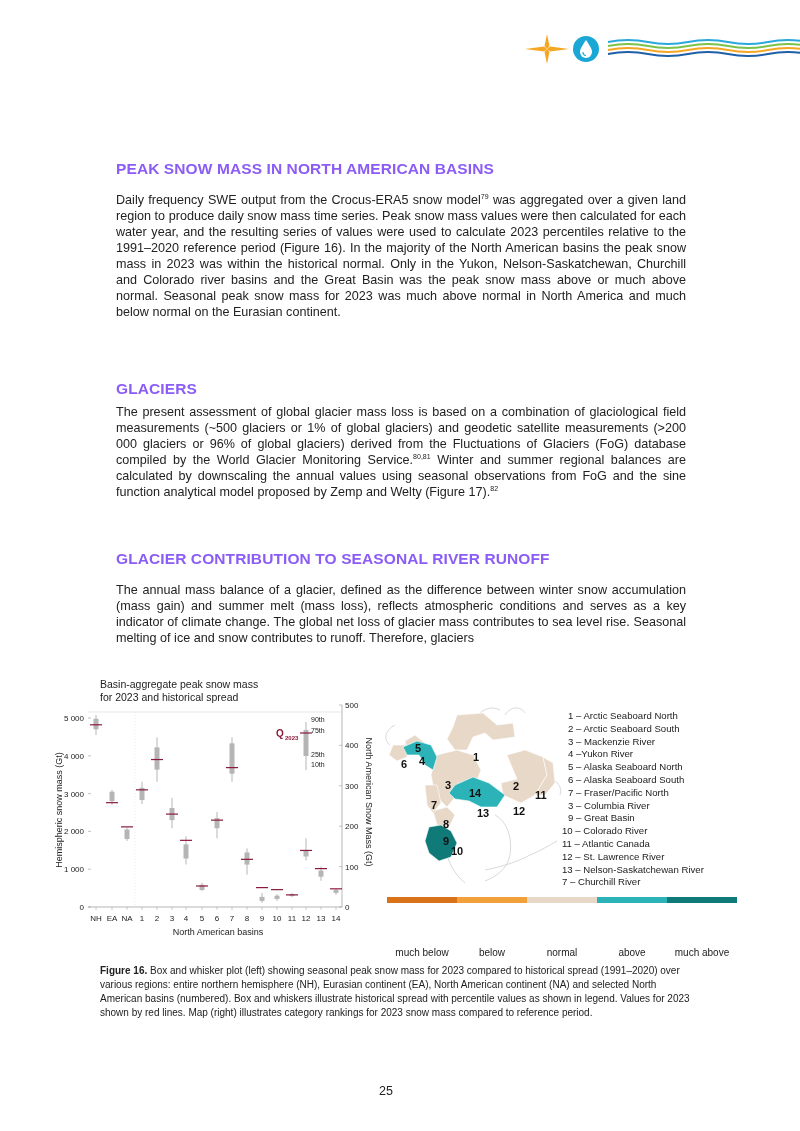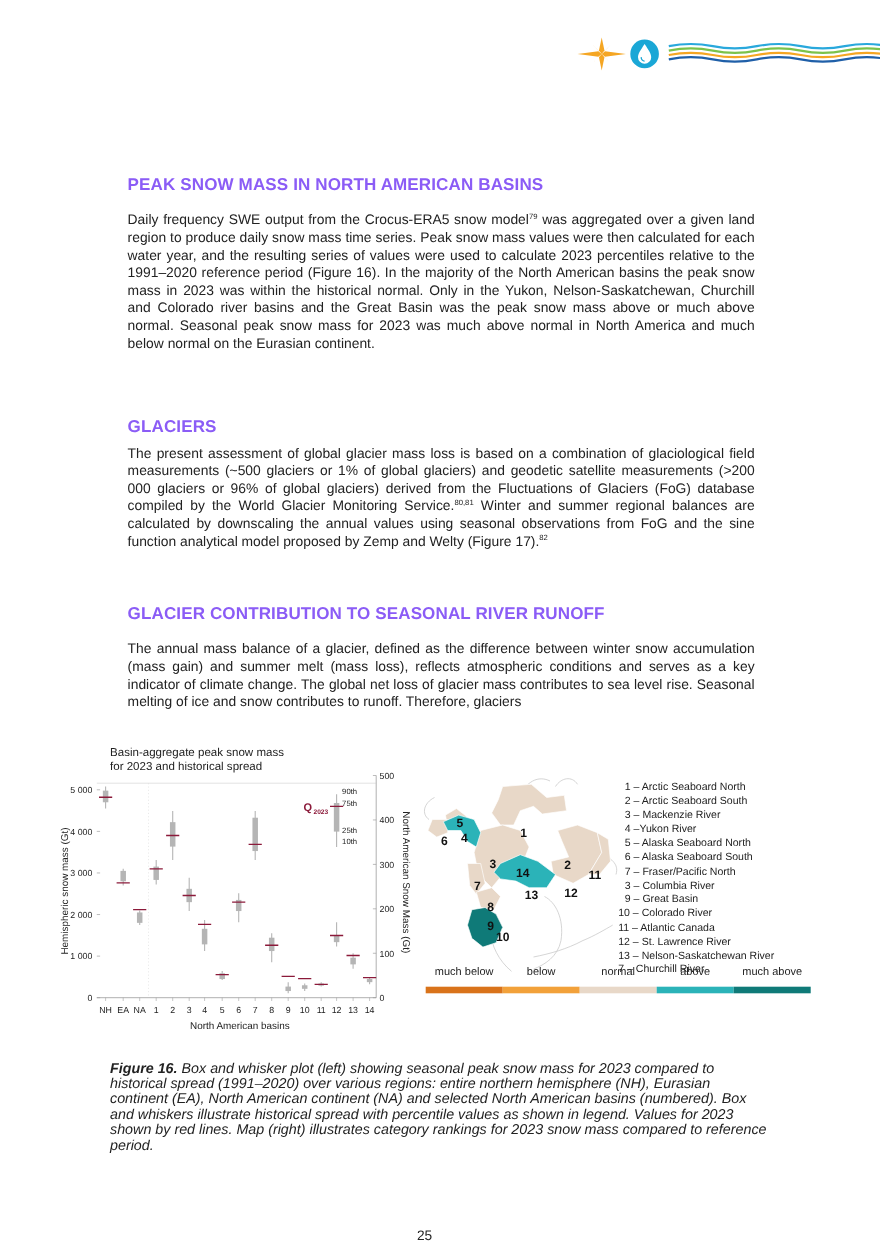--- a/index.html
+++ b/index.html
@@ -8,25 +8,25 @@
   h2 { position: absolute; left: 116px; margin: 0; font-family: "Liberation Sans", sans-serif; font-size: 15.5px; font-weight: bold; letter-spacing: 0.1px; color: #8b5cf6; }
   .para { position: absolute; left: 116px; width: 570px; margin: 0; font-size: 12.6px; line-height: 16px; text-align: justify; color: #222; }
   .para sup { font-size: 7px; vertical-align: 5px; line-height: 0; }
   .chart-title { position: absolute; left: 100px; top: 678px; width: 240px; text-align: left; font-size: 10.5px; line-height: 13px; color: #222; }
   .axis-label { font-size: 9px; fill: #222; font-family: "Liberation Sans", sans-serif; }
   .tick-label { font-size: 8px; fill: #222; font-family: "Liberation Sans", sans-serif; }
   .legend-list { position: absolute; left: 568px; top: 710px; font-size: 9.6px; line-height: 12.8px; color: #222; }
   .legend-list div { white-space: nowrap; }
   .cat-bar { position: absolute; left: 387px; top: 897px; width: 350px; height: 6px; display: flex; }
   .cat-bar div { flex: 1; height: 6px; }
-  .cat-labels { position: absolute; left: 387px; top: 878px; width: 350px; display: flex; font-size: 10px; color: #222; }
+  .cat-labels { position: absolute; left: 387px; top: 947px; width: 350px; display: flex; font-size: 10px; color: #222; }
   .cat-labels span { flex: 1; text-align: center; }
-  .caption { position: absolute; left: 100px; top: 964px; width: 600px; font-family: "Liberation Sans", sans-serif; font-size: 13px; line-height: 14px; color: #222; font-style: italic; }
+  .caption { position: absolute; left: 100px; top: 964px; width: 600px; font-family: "Liberation Sans", sans-serif; font-size: 10px; line-height: 14px; color: #222; }
   .caption b { font-weight: bold; }
-  .page-num { position: absolute; left: 0; width: 772px; top: 1084px; text-align: center; font-size: 12.5px; color: #222; margin-top: 32px; }
+  .page-num { position: absolute; left: 0; width: 772px; top: 1084px; text-align: center; font-size: 12.5px; color: #222; }
 </style>
 </head>
 <body>
 
 <svg class="logo" viewBox="0 0 280 40">
   <g>
     <polygon points="27,6 29.5,18 27,21 24.5,18" fill="#f5a623"></polygon>
     <polygon points="27,36 29.5,24 27,21 24.5,24" fill="#f5a623"></polygon>
     <polygon points="5,21 24,18.5 27,21 24,23.5" fill="#f5a623"></polygon>
     <polygon points="49,21 30,18.5 27,21 30,23.5" fill="#f5a623"></polygon>

